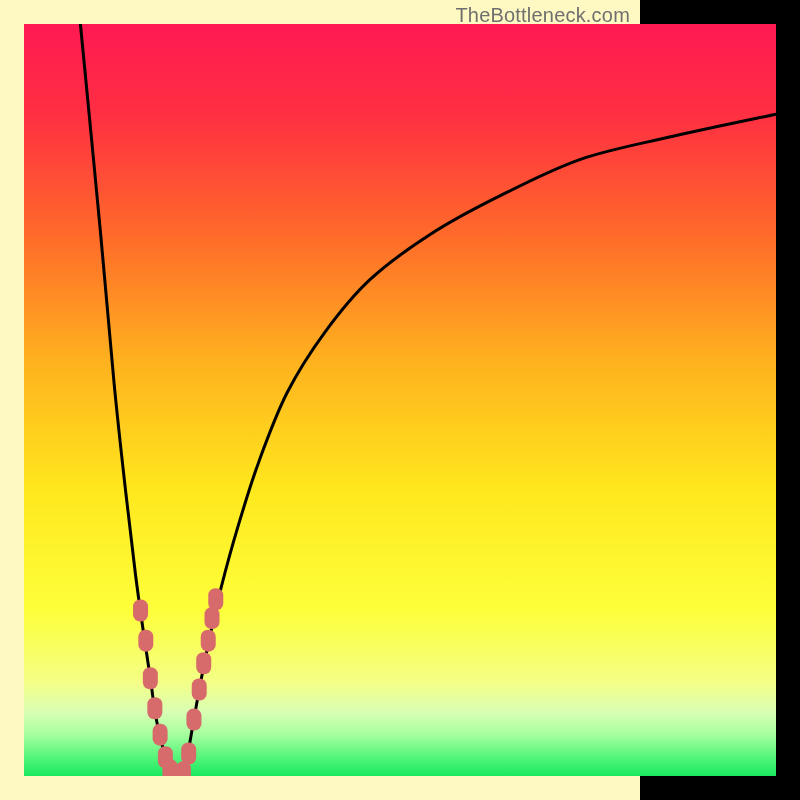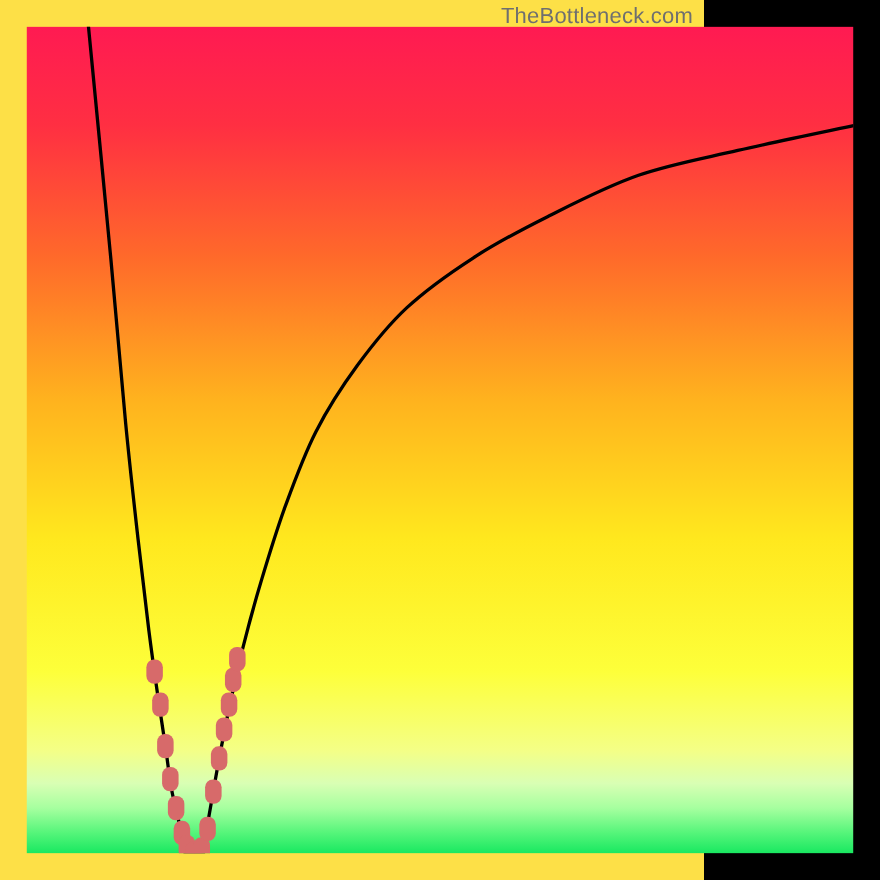--- a/index.html
+++ b/index.html
@@ -8,21 +8,21 @@
     width: 800px;
     height: 800px;
     overflow: hidden;
     font-family: Arial, Helvetica, sans-serif;
     background: #000;
   }
   .frame {
     position: relative;
     width: 640px;
     height: 800px;
-    background: #fde047;
+    background: #fef9c3;
   }
   .plot {
     position: absolute;
     left: 24px;
     top: 24px;
     width: 752px;
     height: 752px;
     overflow: hidden;
   }
   .attribution {

